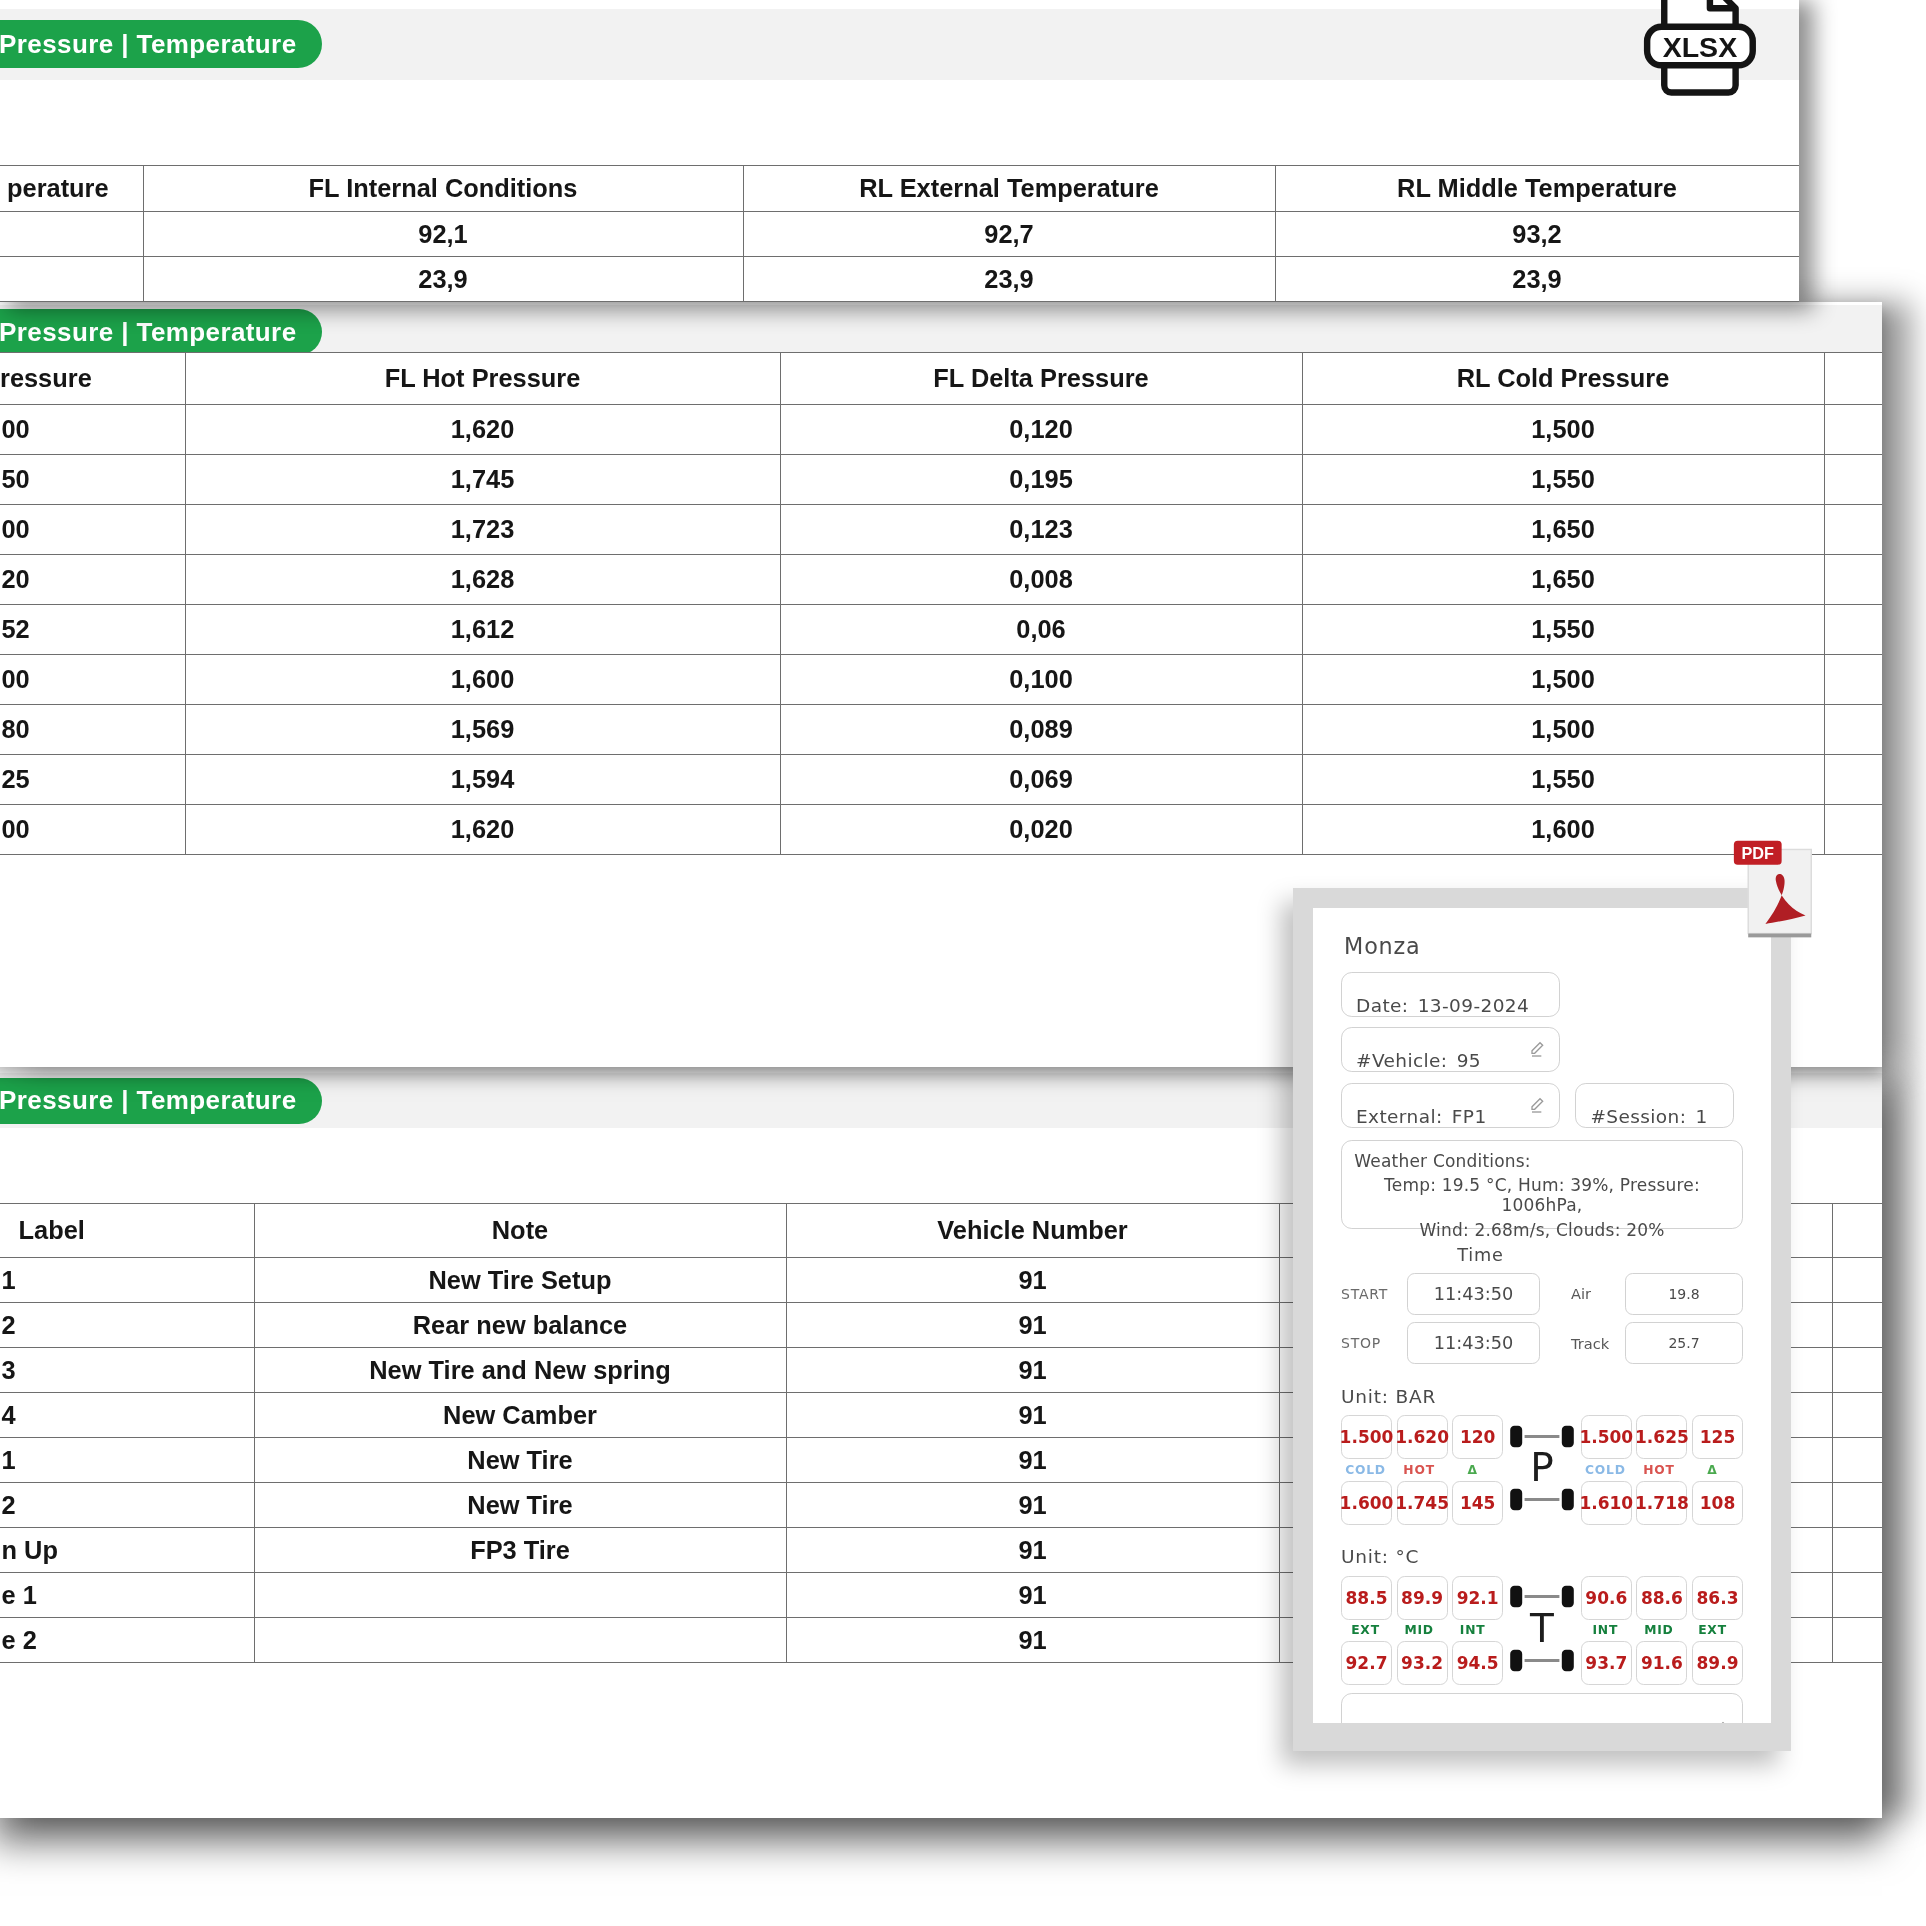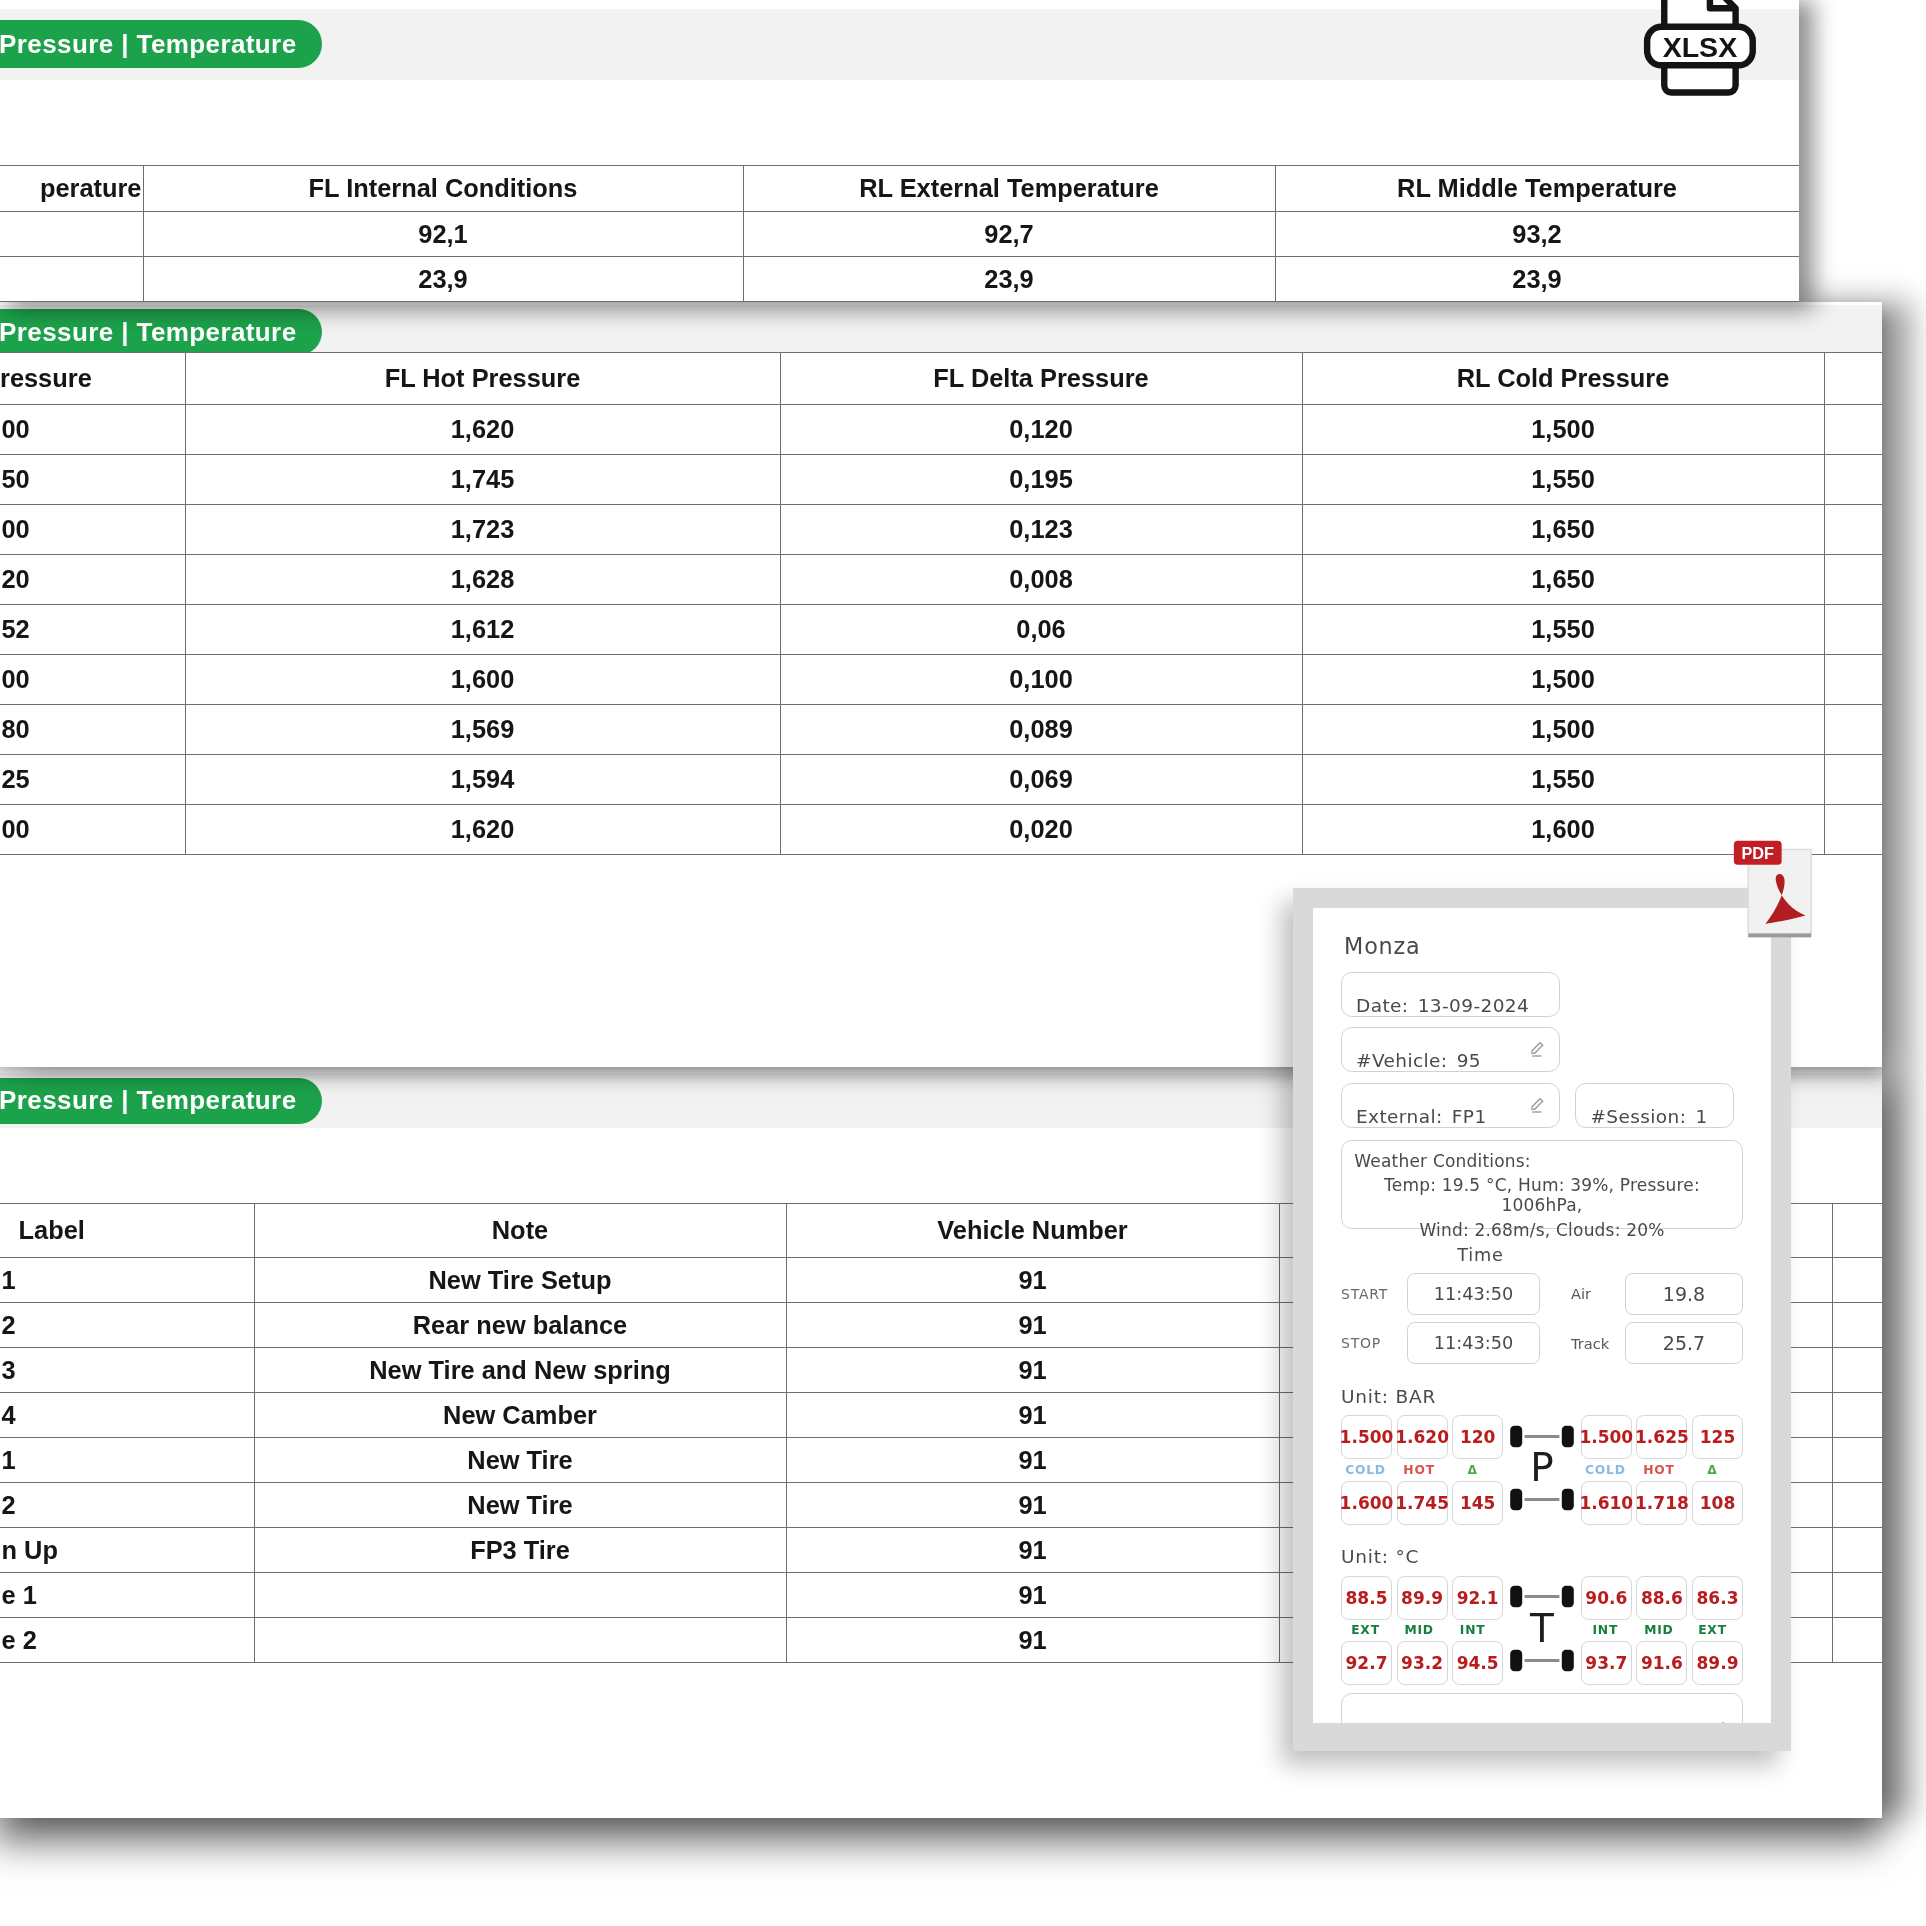--- a/index.html
+++ b/index.html
@@ -33,21 +33,21 @@
   th,td{border:1.5px solid #6e6e6e;font-size:25.4px;color:#161616;font-weight:bold;
         text-align:center;overflow:hidden;white-space:nowrap;}
   #table1{top:173px;width:1799px;}
   #table2{top:50px;width:1882px;}
   #table3{top:136px;width:1882px;}
   #table1 th{height:43px;} #table1 td{height:42px;}
   #table2 th{height:49px;} #table2 td{height:47px;}
   #table3 th{height:51px;} #table3 td{height:42px;}
   th:first-child,td:first-child{text-align:left;}
   td:first-child{padding-left:1.5px;}
-  #table1 th:first-child{padding-left:23px;text-align:right;}
+  #table1 th:first-child{padding-left:7px;}
   #table2 th:first-child{padding-left:0;}
   #table3 th:first-child{padding-left:18.5px;}
   th:first-child,td:first-child{border-left:none;}
 
   
   #xlsx-icon{position:absolute;left:1627px;top:-26px;z-index:7;}
   #pdf-icon{position:absolute;left:1731px;top:837px;z-index:6;}
 
   
   .card{position:absolute;left:1293px;top:888px;width:498px;height:863px;z-index:5;
@@ -67,21 +67,21 @@
         margin-top:12.3px;padding:9.2px 12.3px;height:89px;font-size:17px;letter-spacing:0.2px;}
   .wbox .wline{text-align:center;margin-top:4.6px;}
   .time-title{width:131px;margin:15.4px 0 0 74px;text-align:center;font-size:17.7px;
               letter-spacing:0.8px;height:20px;}
   .time-row{display:flex;align-items:center;margin-top:7.7px;}
   .tlabel{width:66px;font-size:14px;color:#6a6a6a;letter-spacing:0.8px;}
   .tbox{width:131px;height:40px;border:1.5px solid #d2d2d2;border-radius:7.7px;display:flex;
         align-items:center;justify-content:center;font-size:17.7px;}
   .tlabel2{width:54px;margin-left:auto;font-size:14.6px;color:#585858;text-align:left;padding-left:10.8px;}
   .tbox2{width:116px;height:40px;border:1.5px solid #d2d2d2;border-radius:7.7px;display:flex;
-         align-items:center;justify-content:center;font-size:19px;}
+         align-items:center;justify-content:center;font-size:14px;}
   .unit{margin-top:21.6px;font-size:18.5px;letter-spacing:0.8px;height:21.6px;}
   .tire-grid{display:flex;justify-content:space-between;margin-top:7.7px;}
   .cluster{display:flex;flex-direction:column;}
   .trio{display:flex;gap:4.6px;}
   .vbox{width:49px;height:42px;border:1.5px solid #d6d6d6;border-radius:7.7px;display:flex;
         align-items:center;justify-content:center;font-size:17px;font-weight:bold;color:#b91c1c;}
   .trio-labels{display:flex;gap:4.6px;height:21.6px;align-items:center;}
   .trio-labels span{width:49px;text-align:center;font-size:12.3px;letter-spacing:0.8px;font-weight:bold;}
   .lab-cold{color:#8ab9e6;} .lab-hot{color:#d9534f;} .lab-delta{color:#4aa94e;}
   .lab-gray{color:#15803d;}

